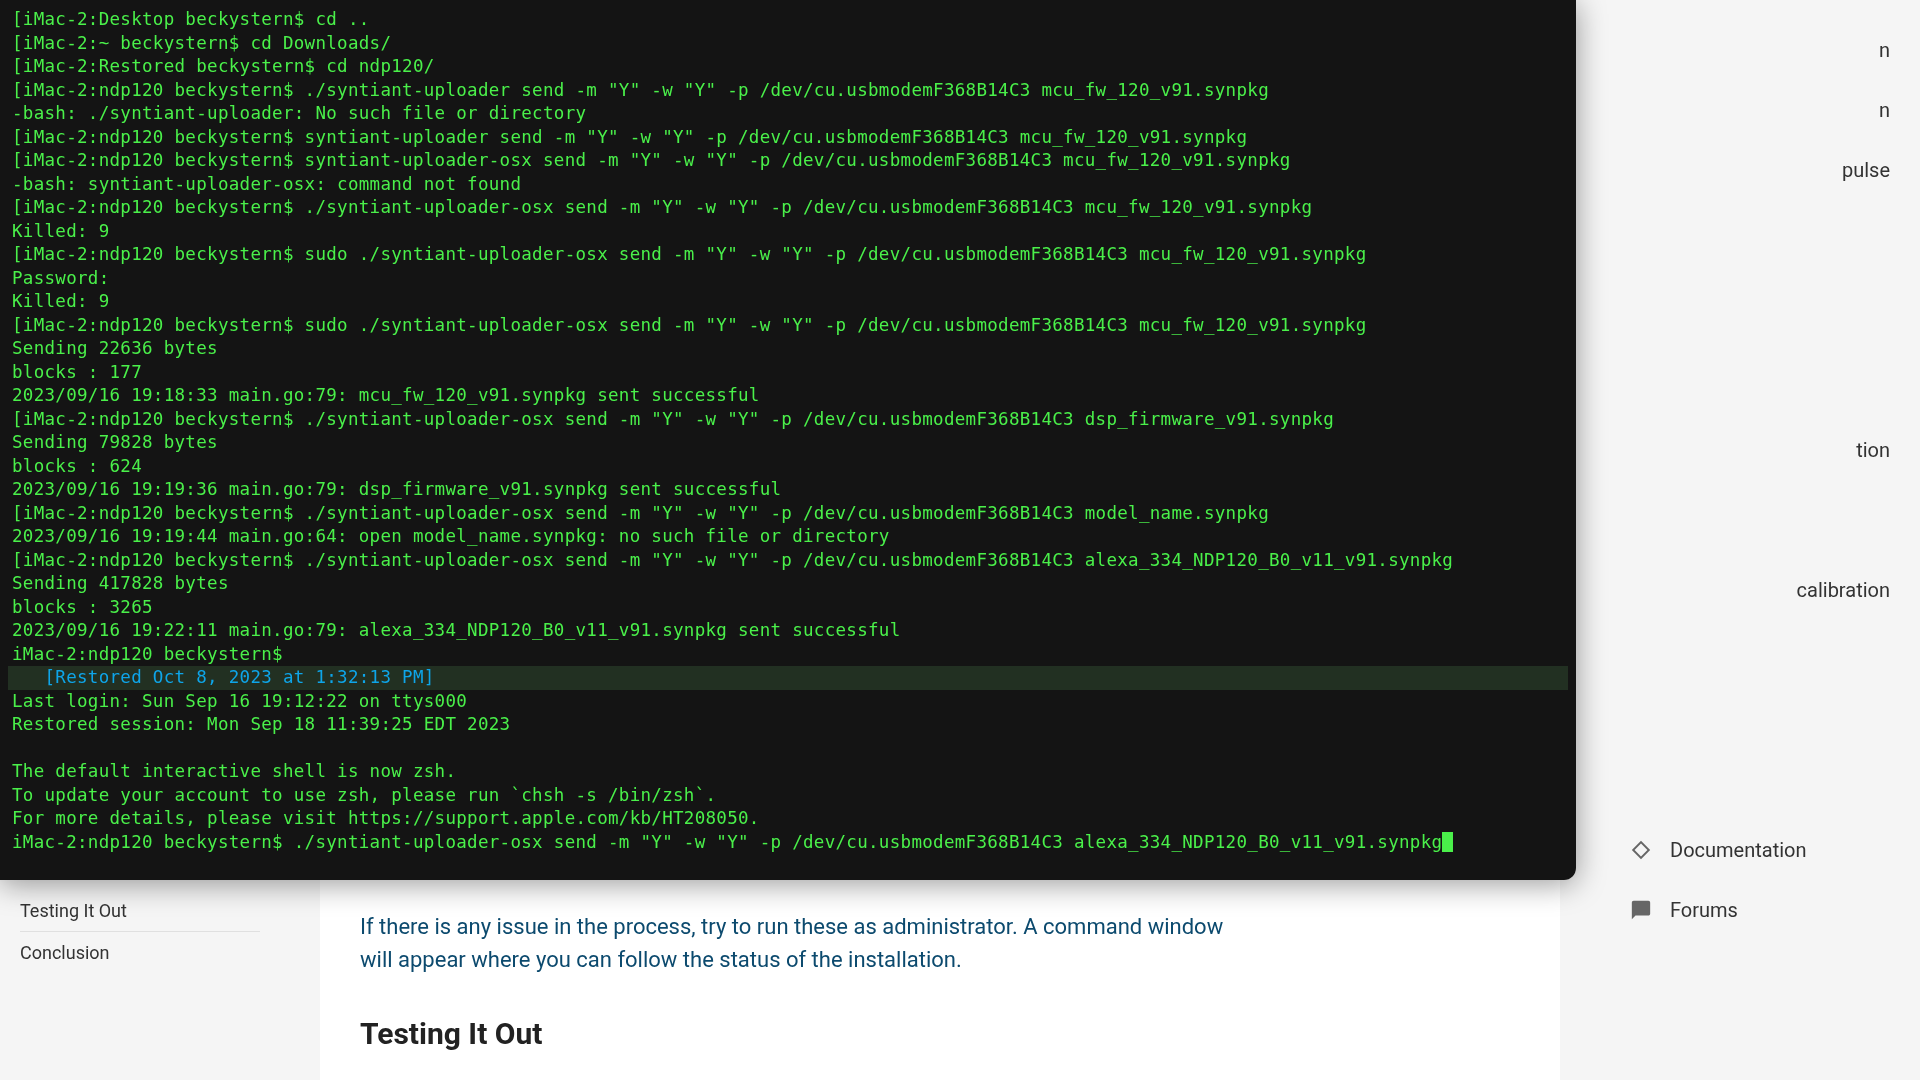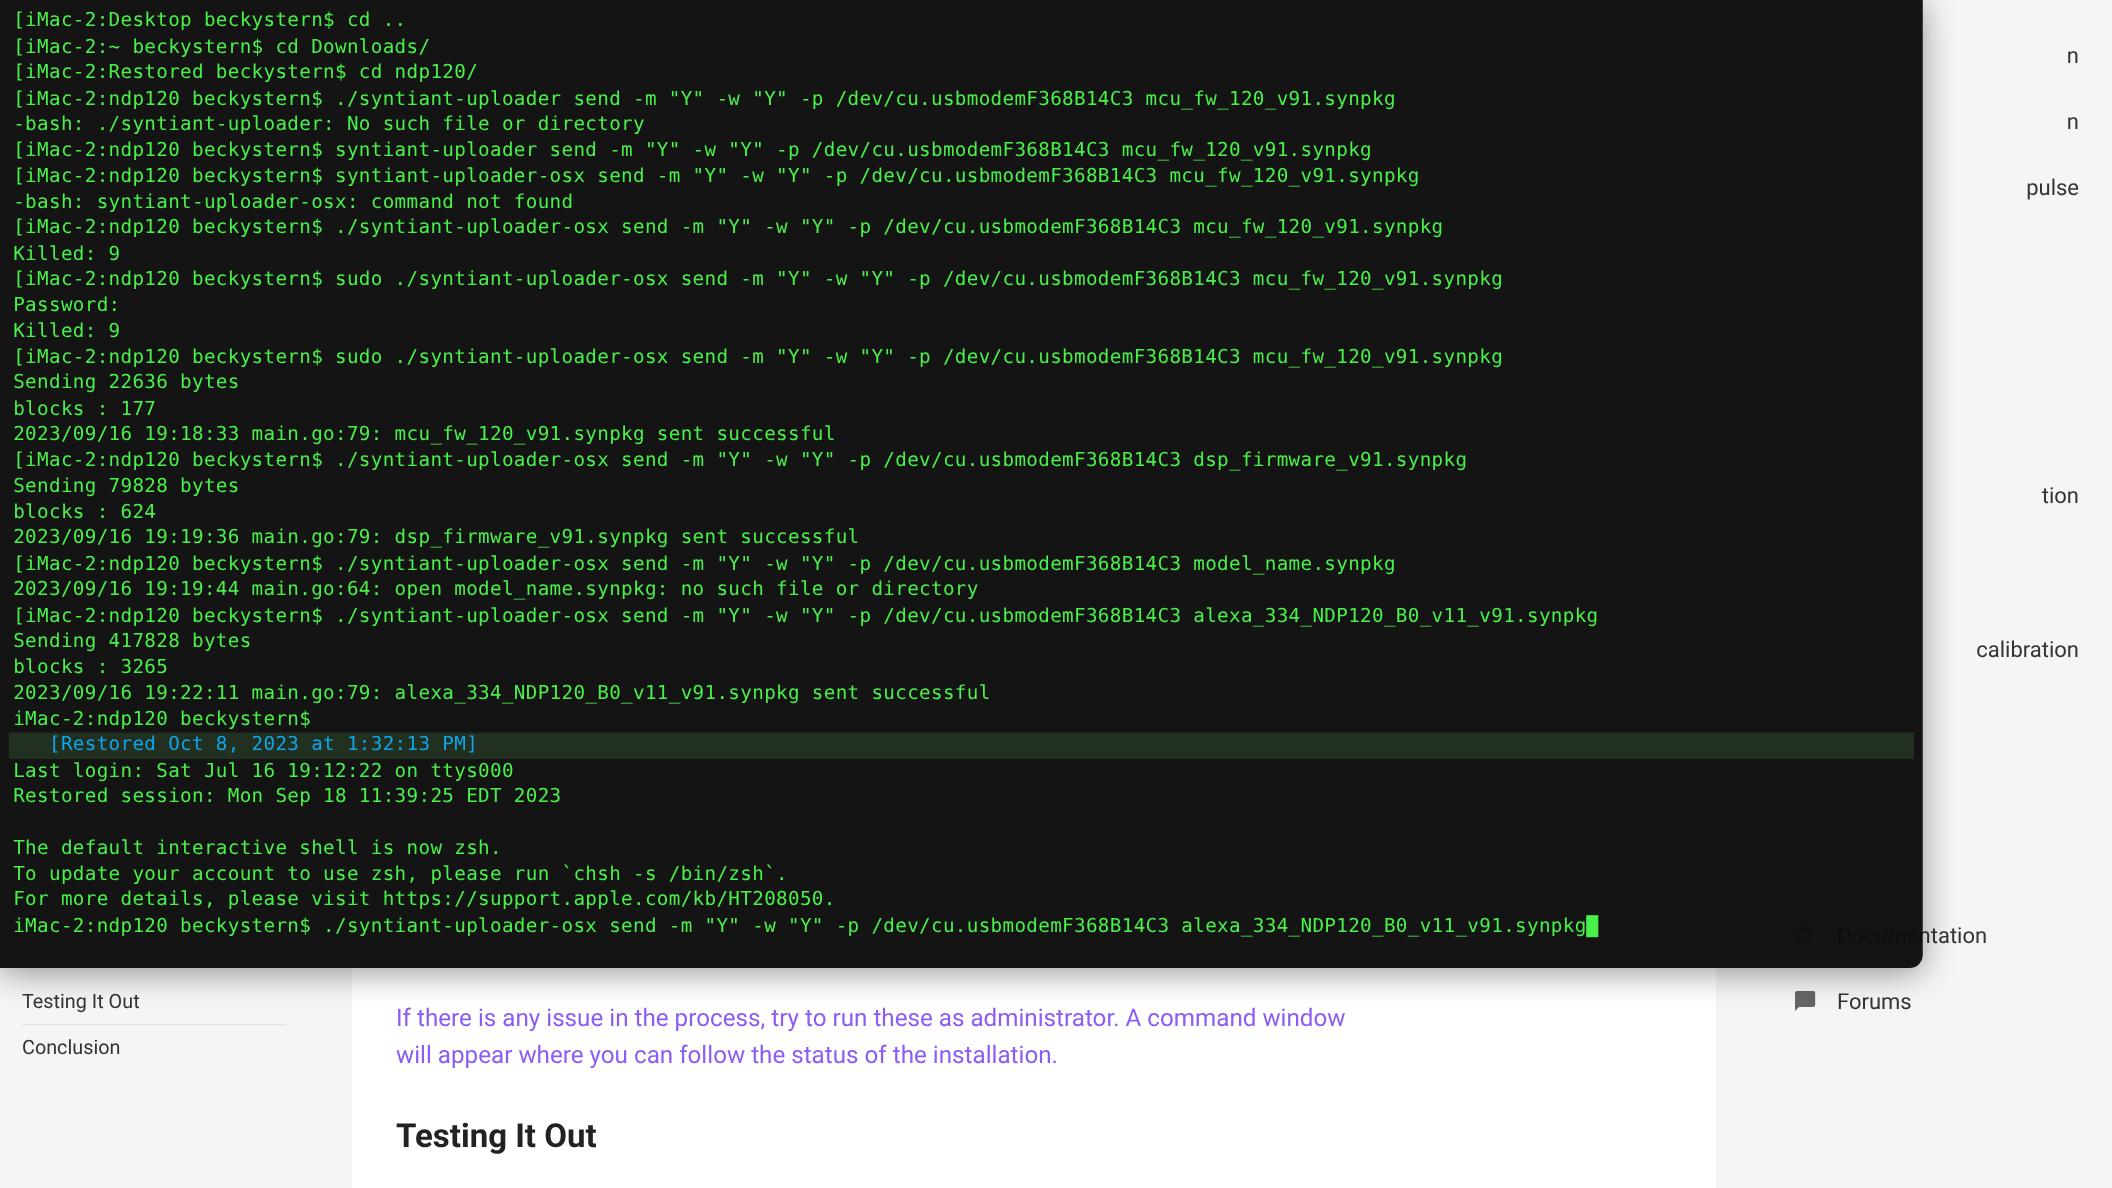--- a/index.html
+++ b/index.html
@@ -36,21 +36,21 @@
       border-bottom: 1px solid #e0e0e0;
     }
     .main-content {
       flex: 1;
       background: #fff;
       margin: 0 40px;
       padding: 40px;
     }
     .article-text {
       font-size: 22px;
-      color: #8b5cf6;
+      color: #0c4a6e;
       line-height: 1.5;
       margin-top: 870px;
       max-width: 900px;
     }
     .article-heading {
       font-size: 30px;
       font-weight: 700;
       color: #222;
       margin-top: 40px;
     }
@@ -75,21 +75,21 @@
     .right-item-partial {
       color: #333;
       font-size: 20px;
       padding: 18px 0;
       text-align: right;
     }
     .terminal {
       position: absolute;
       top: 0;
       left: 0;
-      width: 1748px;
+      width: 1576px;
       height: 880px;
       background: rgba(12, 12, 12, 0.97);
       font-family: "Menlo", "Monaco", "Consolas", monospace;
       font-size: 17.5px;
       line-height: 23.5px;
       color: #4af04a;
       padding: 8px 12px;
       overflow: hidden;
       border-radius: 0 0 12px 0;
       box-shadow: 0 4px 30px rgba(0,0,0,0.4);
@@ -182,21 +182,21 @@
       <div class="term-line">[iMac-2:ndp120 beckystern$ ./syntiant-uploader-osx send -m "Y" -w "Y" -p /dev/cu.usbmodemF368B14C3 model_name.synpkg</div>
       <div class="term-line">2023/09/16 19:19:44 main.go:64: open model_name.synpkg: no such file or directory</div>
       <div class="term-line">[iMac-2:ndp120 beckystern$ ./syntiant-uploader-osx send -m "Y" -w "Y" -p /dev/cu.usbmodemF368B14C3 alexa_334_NDP120_B0_v11_v91.synpkg</div>
       <div class="term-line">Sending 417828 bytes</div>
       <div class="term-line">blocks : 3265</div>
       <div class="term-line">2023/09/16 19:22:11 main.go:79: alexa_334_NDP120_B0_v11_v91.synpkg sent successful</div>
       <div class="term-line">iMac-2:ndp120 beckystern$</div>
     </div>
   <div class="term-restored-bar">   [Restored Oct 8, 2023 at 1:32:13 PM]</div>
   <div id="term-after">
-      <div class="term-line">Last login: Sat Jul 16 19:12:22 on ttys000</div>
+      <div class="term-line">Last login: Sun Sep 16 19:12:22 on ttys000</div>
       <div class="term-line">Restored session: Mon Sep 18 11:39:25 EDT 2023</div>
       <div class="spacer-line"></div>
       <div class="term-line">The default interactive shell is now zsh.</div>
       <div class="term-line">To update your account to use zsh, please run `chsh -s /bin/zsh`.</div>
       <div class="term-line">For more details, please visit https://support.apple.com/kb/HT208050.</div>
     </div>
   <div class="term-line"><span>iMac-2:ndp120 beckystern$ ./syntiant-uploader-osx send -m "Y" -w "Y" -p /dev/cu.usbmodemF368B14C3 alexa_334_NDP120_B0_v11_v91.synpkg</span><span class="term-cursor"></span></div>
 </div>
 
 </body></html>

